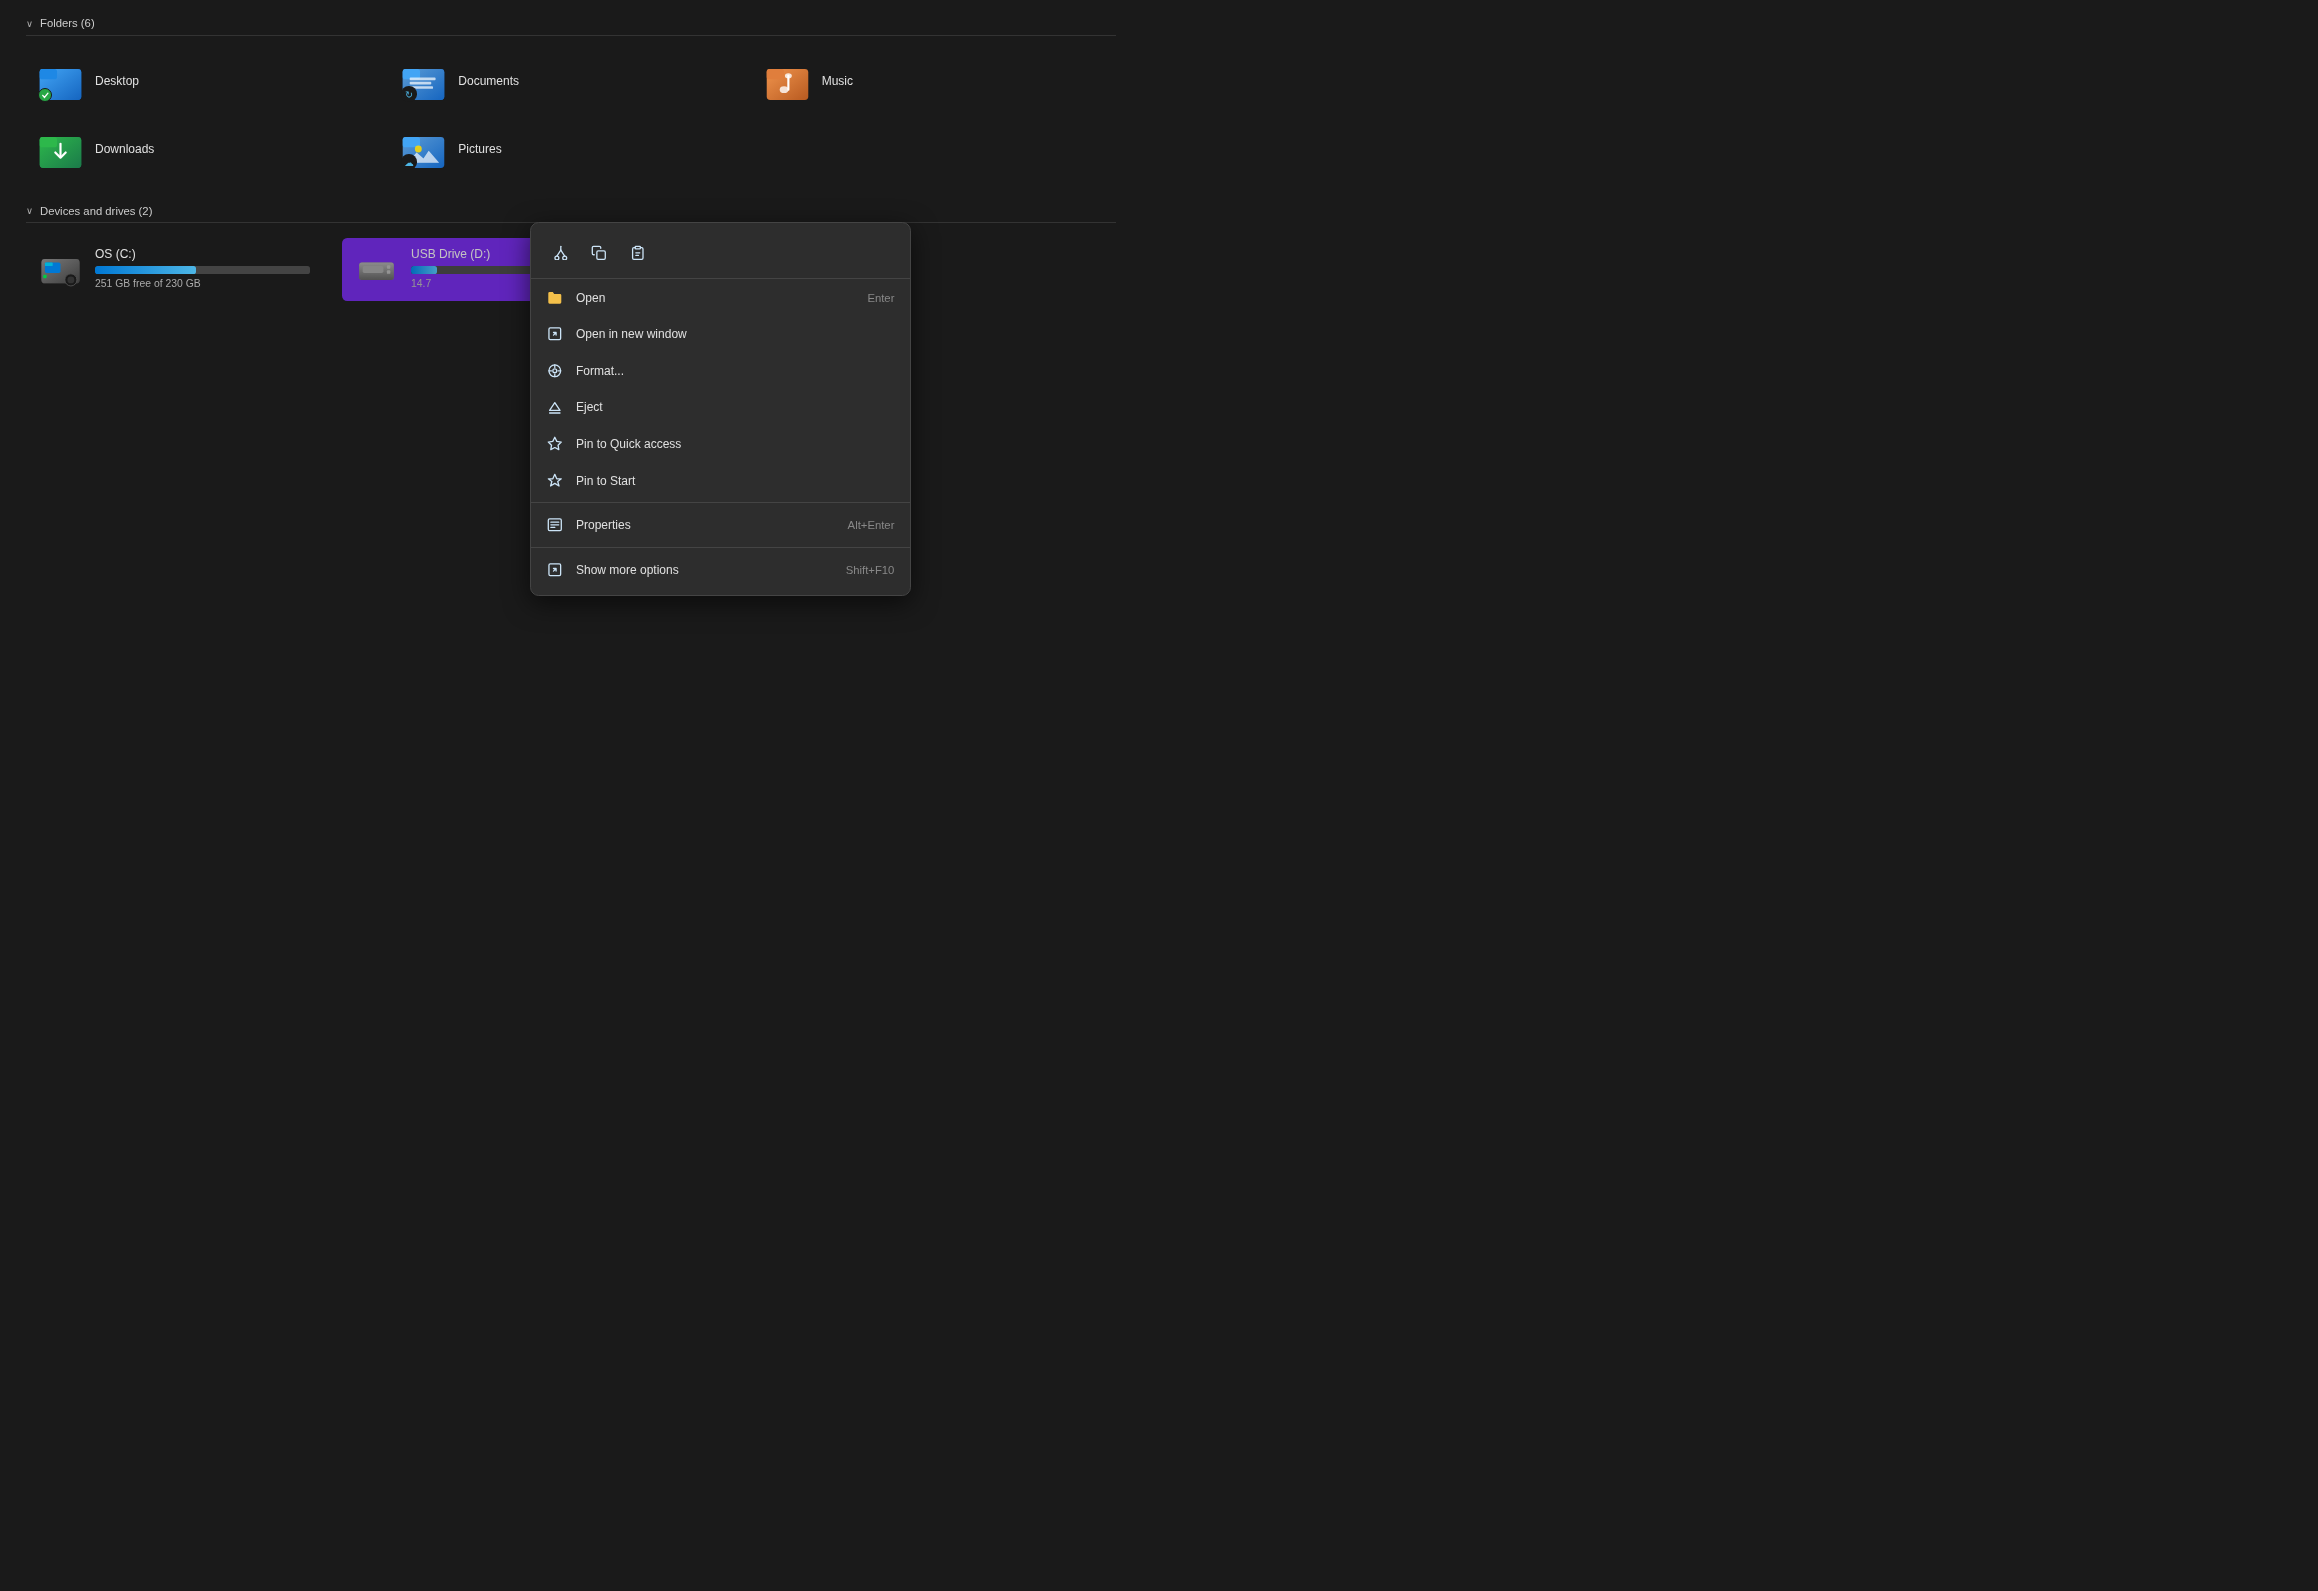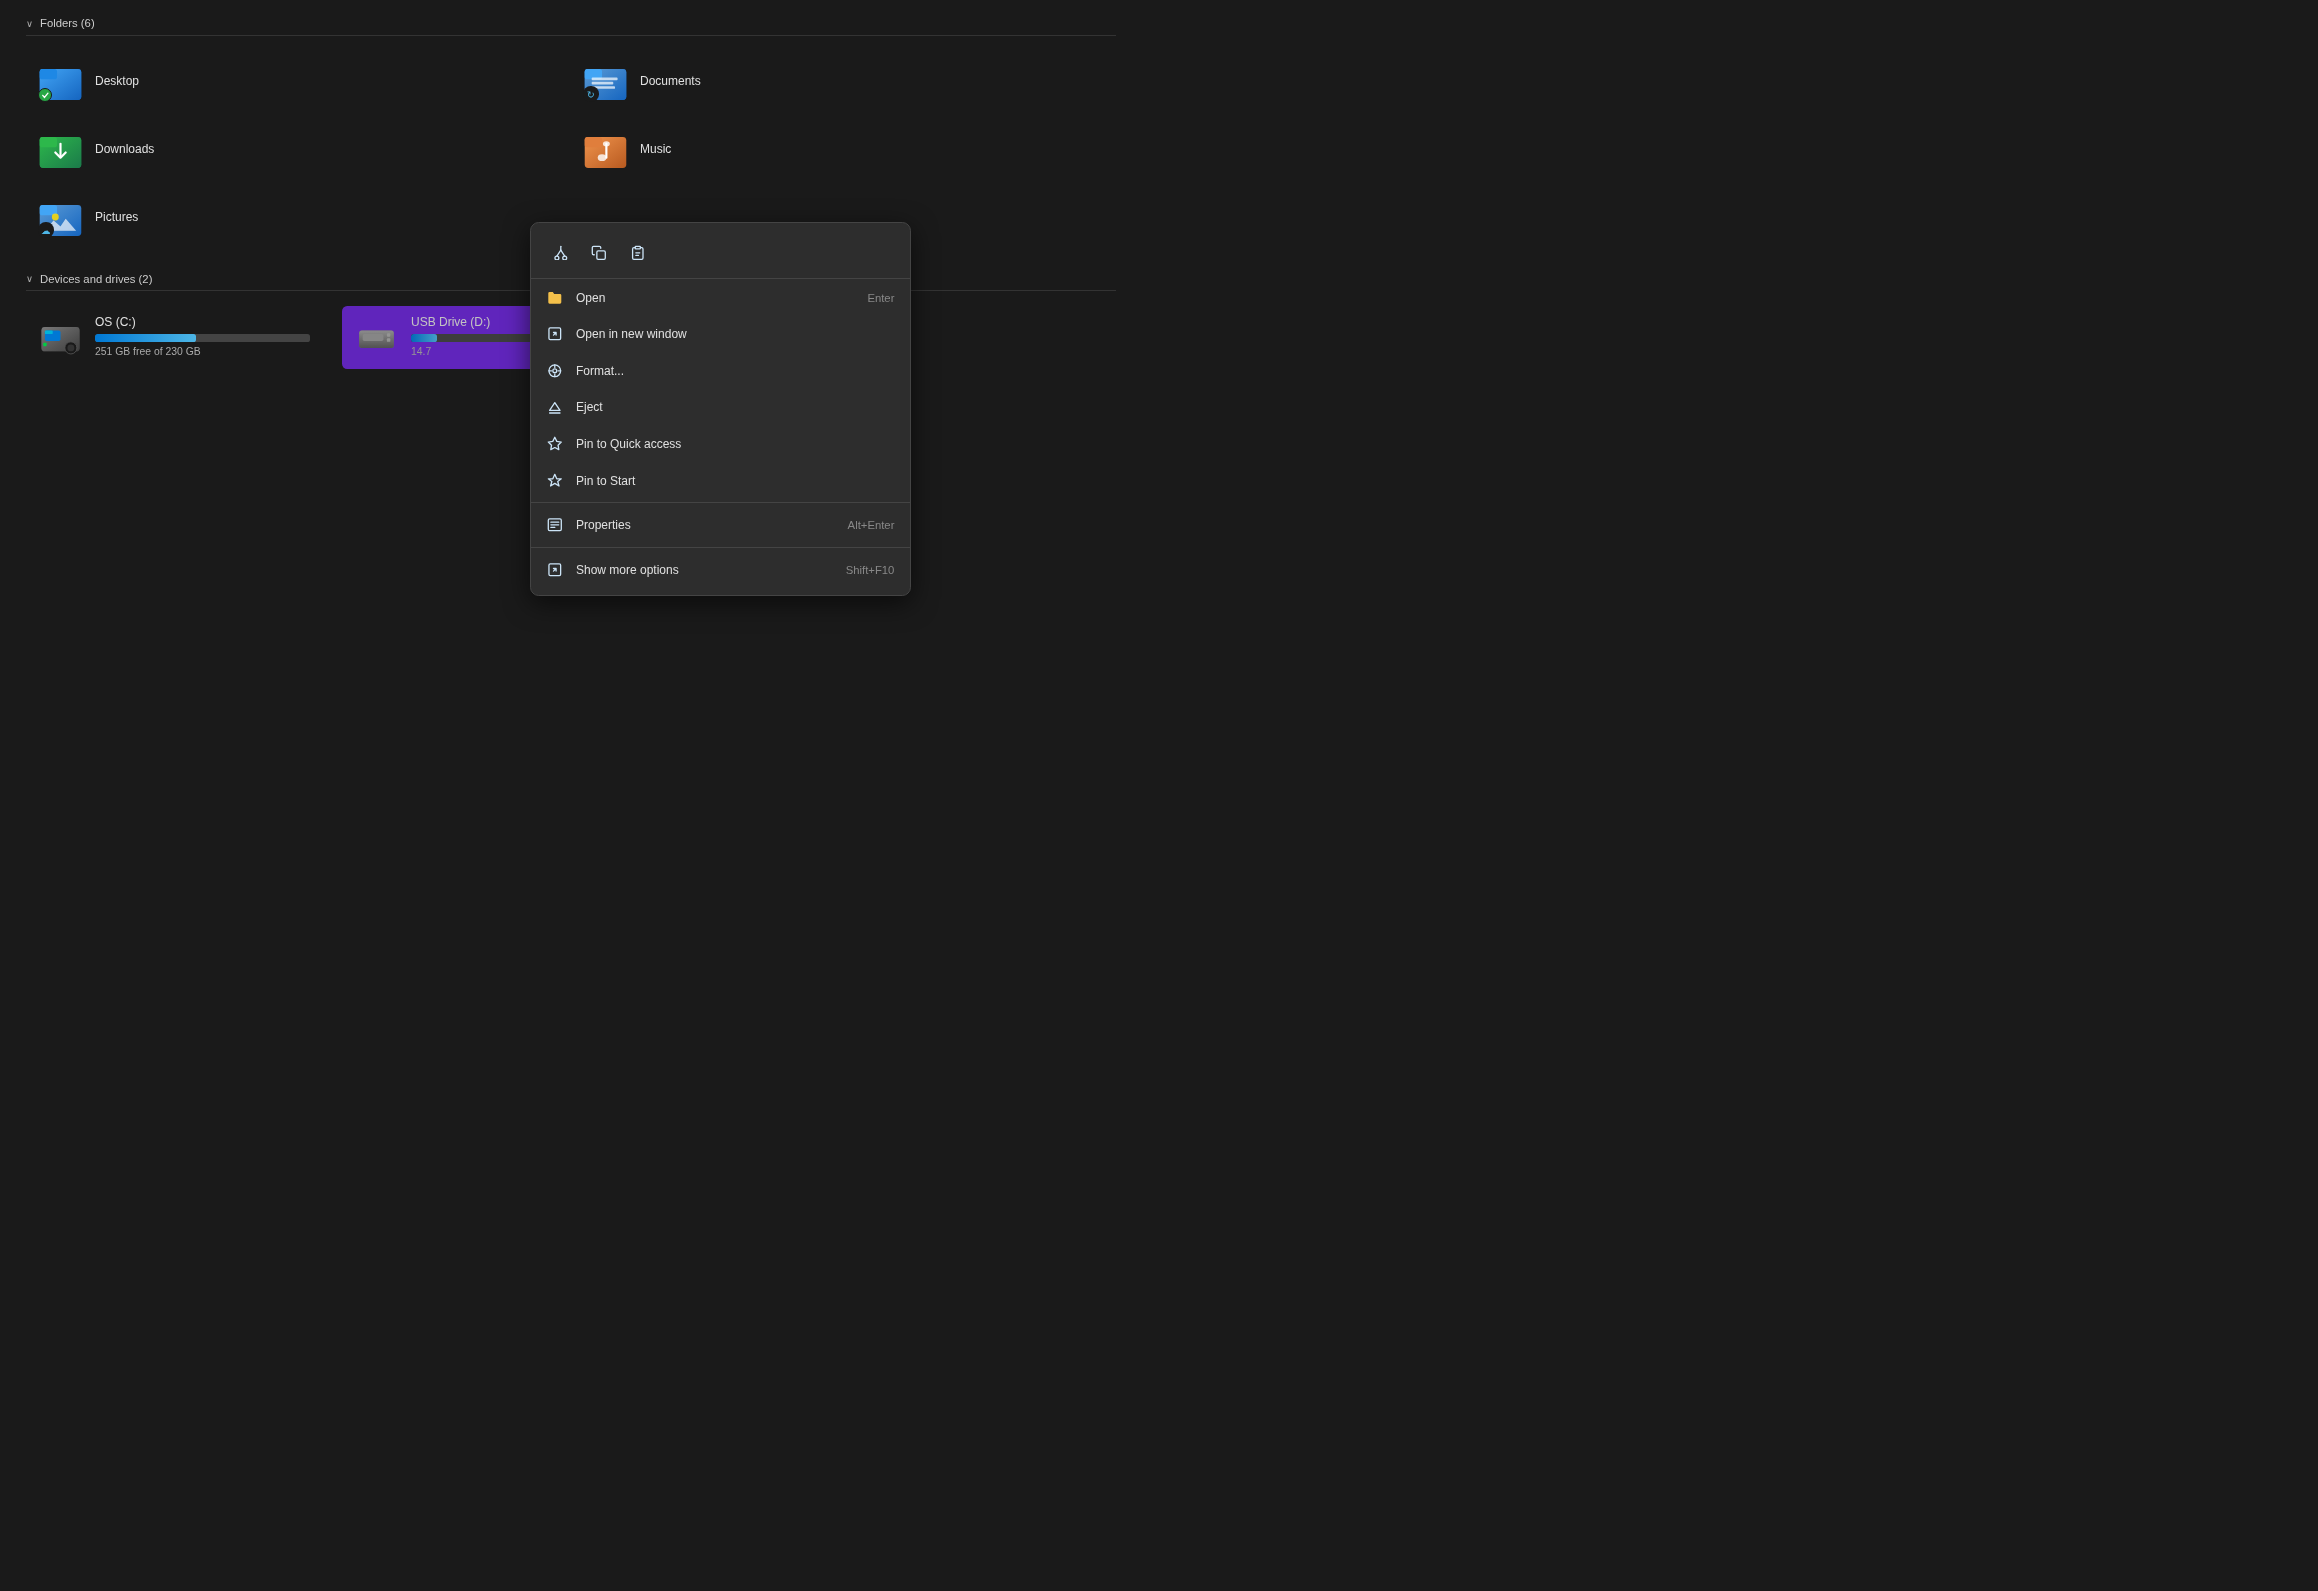--- a/index.html
+++ b/index.html
@@ -28,21 +28,21 @@
       border-bottom: 0.9px solid #333;
     }
 
     .chevron {
       font-size: 9.6px;
       color: #aaa;
     }
 
     .folders-grid {
       display: grid;
-      grid-template-columns: repeat(2, 1fr);
+      grid-template-columns: repeat(3, 1fr);
       gap: 8.7px 0px;
       margin-bottom: 26px;
     }
 
     .folder-item {
       display: flex;
       align-items: center;
       gap: 12px;
       padding: 8.7px 12px;
       border-radius: 5.2px;
@@ -300,53 +300,53 @@
           </defs>
         </svg>
         <div class="sync-badge">↻</div>
       </div>
       <span class="folder-name">Documents</span>
     </div>
 
     <div class="folder-item">
       <div class="folder-icon-wrap">
         <svg class="folder-svg" viewBox="0 0 52 48" xmlns="http://www.w3.org/2000/svg">
+          <rect x="2" y="10" width="48" height="36" rx="4" fill="url(#musicGrad)"></rect>
+          <rect x="2" y="10" width="20" height="12" rx="3" fill="#e07e3c"></rect>
+          <ellipse cx="22" cy="34" rx="5" ry="4" fill="rgba(255,255,255,0.8)"></ellipse>
+          <line x1="27" y1="18" x2="27" y2="34" stroke="white" stroke-width="2.5" stroke-linecap="round"></line>
+          <ellipse cx="27" cy="18" rx="4" ry="3" fill="rgba(255,255,255,0.8)"></ellipse>
+          <defs>
+            <linearGradient id="musicGrad" x1="0" y1="0" x2="1" y2="1">
+              <stop offset="0%" stop-color="#f0944d"></stop>
+              <stop offset="100%" stop-color="#b85a20"></stop>
+            </linearGradient>
+          </defs>
+        </svg>
+      </div>
+      <span class="folder-name">Music</span>
+    </div>
+
+    <div class="folder-item">
+      <div class="folder-icon-wrap">
+        <svg class="folder-svg" viewBox="0 0 52 48" xmlns="http://www.w3.org/2000/svg">
           <rect x="2" y="10" width="48" height="36" rx="4" fill="#1b7a4a"></rect>
           <rect x="2" y="10" width="48" height="36" rx="4" fill="url(#dlGrad)"></rect>
           <rect x="2" y="10" width="20" height="12" rx="3" fill="#2db84b"></rect>
           <line x1="26" y1="18" x2="26" y2="33" stroke="white" stroke-width="2.5" stroke-linecap="round"></line>
           <polyline points="20,28 26,34 32,28" stroke="white" stroke-width="2.5" fill="none" stroke-linecap="round" stroke-linejoin="round"></polyline>
           <defs>
             <linearGradient id="dlGrad" x1="0" y1="0" x2="1" y2="1">
               <stop offset="0%" stop-color="#2db84b"></stop>
               <stop offset="100%" stop-color="#1b7a4a"></stop>
             </linearGradient>
           </defs>
         </svg>
       </div>
       <span class="folder-name">Downloads</span>
-    </div>
-
-    <div class="folder-item">
-      <div class="folder-icon-wrap">
-        <svg class="folder-svg" viewBox="0 0 52 48" xmlns="http://www.w3.org/2000/svg">
-          <rect x="2" y="10" width="48" height="36" rx="4" fill="url(#musicGrad)"></rect>
-          <rect x="2" y="10" width="20" height="12" rx="3" fill="#e07e3c"></rect>
-          <ellipse cx="22" cy="34" rx="5" ry="4" fill="rgba(255,255,255,0.8)"></ellipse>
-          <line x1="27" y1="18" x2="27" y2="34" stroke="white" stroke-width="2.5" stroke-linecap="round"></line>
-          <ellipse cx="27" cy="18" rx="4" ry="3" fill="rgba(255,255,255,0.8)"></ellipse>
-          <defs>
-            <linearGradient id="musicGrad" x1="0" y1="0" x2="1" y2="1">
-              <stop offset="0%" stop-color="#f0944d"></stop>
-              <stop offset="100%" stop-color="#b85a20"></stop>
-            </linearGradient>
-          </defs>
-        </svg>
-      </div>
-      <span class="folder-name">Music</span>
     </div>
 
     <div class="folder-item">
       <div class="folder-icon-wrap">
         <svg class="folder-svg" viewBox="0 0 52 48" xmlns="http://www.w3.org/2000/svg">
           <rect x="2" y="10" width="48" height="36" rx="4" fill="url(#picGrad)"></rect>
           <rect x="2" y="10" width="20" height="12" rx="3" fill="#42a5f5"></rect>
           <circle cx="20" cy="24" r="4" fill="rgba(255,220,0,0.85)"></circle>
           <polyline points="8,40 18,28 26,35 32,26 44,40" fill="rgba(255,255,255,0.5)" stroke="none"></polyline>
           <polygon points="8,40 18,28 26,35 32,26 44,40" fill="rgba(255,255,255,0.35)"></polygon>

